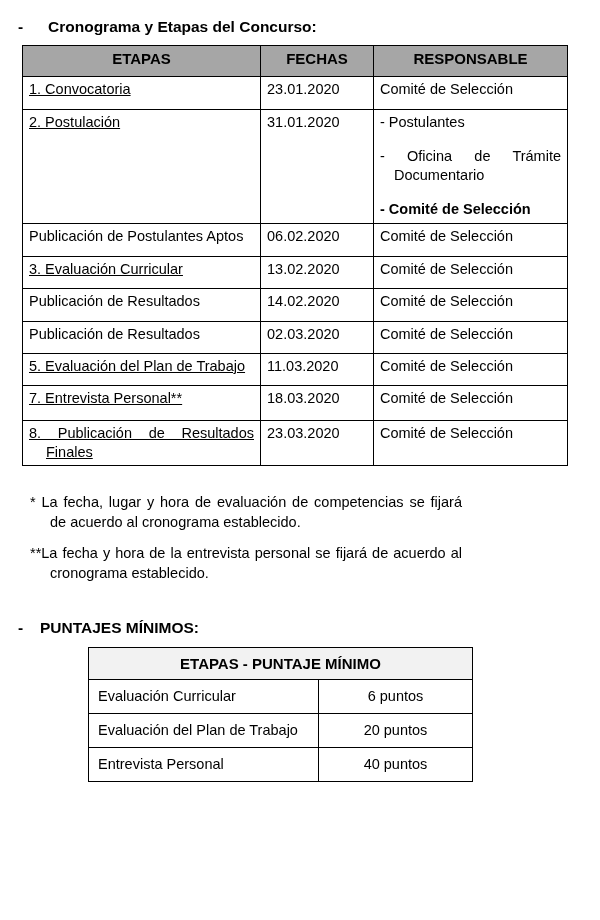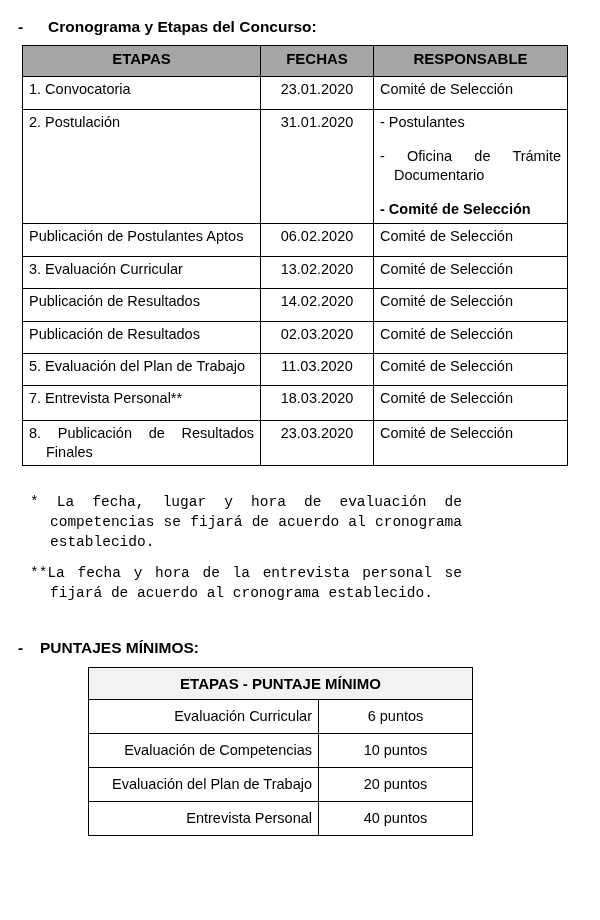--- a/index.html
+++ b/index.html
@@ -41,41 +41,40 @@
     padding: 4px 2px;
     height: 31px;
     box-sizing: border-box;
   }
   .schedule td {
     vertical-align: top;
     padding: 3px 6px;
     line-height: 19px;
     box-sizing: border-box;
   }
-  .etapa.numbered { padding-left: 23px; text-indent: -17px; }
+  .etapa.numbered { padding-left: 23px; text-indent: -17px; text-decoration: underline; }
   .etapa.justify { text-align: justify; }
-  .fecha { text-align: center; }
+  .fecha { }
   .resp { padding-left: 8px; }
   .resp-item { padding-left: 14px; text-indent: -14px; text-align: justify; margin-bottom: 15px; }
   .resp-item:last-child { margin-bottom: 0; font-weight: bold; }
 
   tr.h31 { height: 31px; padding-left: 31px; } tr.h32 { height: 32px; } tr.h33 { height: 33px; }
   tr.h35 { height: 35px; } tr.h40 { height: 40px; } tr.h114 { height: 114px; }
   tr.h34 { height: 34px; }
 
   
   .footnotes { margin-top: 26px; margin-left: 12px; }
   .footnote {
     width: 412px;
     padding-left: 20px;
     text-indent: -20px;
     text-align: justify;
     line-height: 20px;
     margin-bottom: 11px;
-    font-family: Liberation Mono, monospace;
   }
 
   
   .heading-scores { margin-top: 36px; }
   .scores { margin-left: 70px; margin-top: 10px; width: 384px; }
   .scores th {
     background: var(--scores-header-bg, #f2f2f2);
     font-weight: bold;
     font-size: 15px;
     text-align: center;
@@ -83,21 +82,21 @@
     height: 32px;
     padding: 2px;
     box-sizing: border-box;
   }
   .scores td {
     vertical-align: middle;
     padding: 4px 6px;
     line-height: 19px;
     box-sizing: border-box;
   }
-  .scores .etapa-min { padding-left: 9px; text-align: right; }
+  .scores .etapa-min { padding-left: 9px; }
   .scores .puntaje { text-align: center; }
 </style>
 </head>
 <body>
 
 <div class="page">
 
   <div class="heading heading-schedule">
     <span class="dash">-</span>
     <span>Cronograma y Etapas del Concurso:</span>
@@ -204,24 +203,20 @@
       <tr class="h32">
         <th colspan="2">ETAPAS - PUNTAJE MÍNIMO</th>
       </tr>
     </thead>
     <tbody>
       <tr class="h34">
         <td class="etapa-min">Evaluación Curricular</td>
         <td class="puntaje">6 puntos</td>
       </tr>
       <tr class="h34">
-        <td class="etapa-min">Evaluación de Competencias</td>
-        <td class="puntaje">10 puntos</td>
-      </tr>
-      <tr class="h34">
         <td class="etapa-min">Evaluación del Plan de Trabajo</td>
         <td class="puntaje">20 puntos</td>
       </tr>
       <tr class="h34">
         <td class="etapa-min">Entrevista Personal</td>
         <td class="puntaje">40 puntos</td>
       </tr>
     </tbody>
   </table>
 

